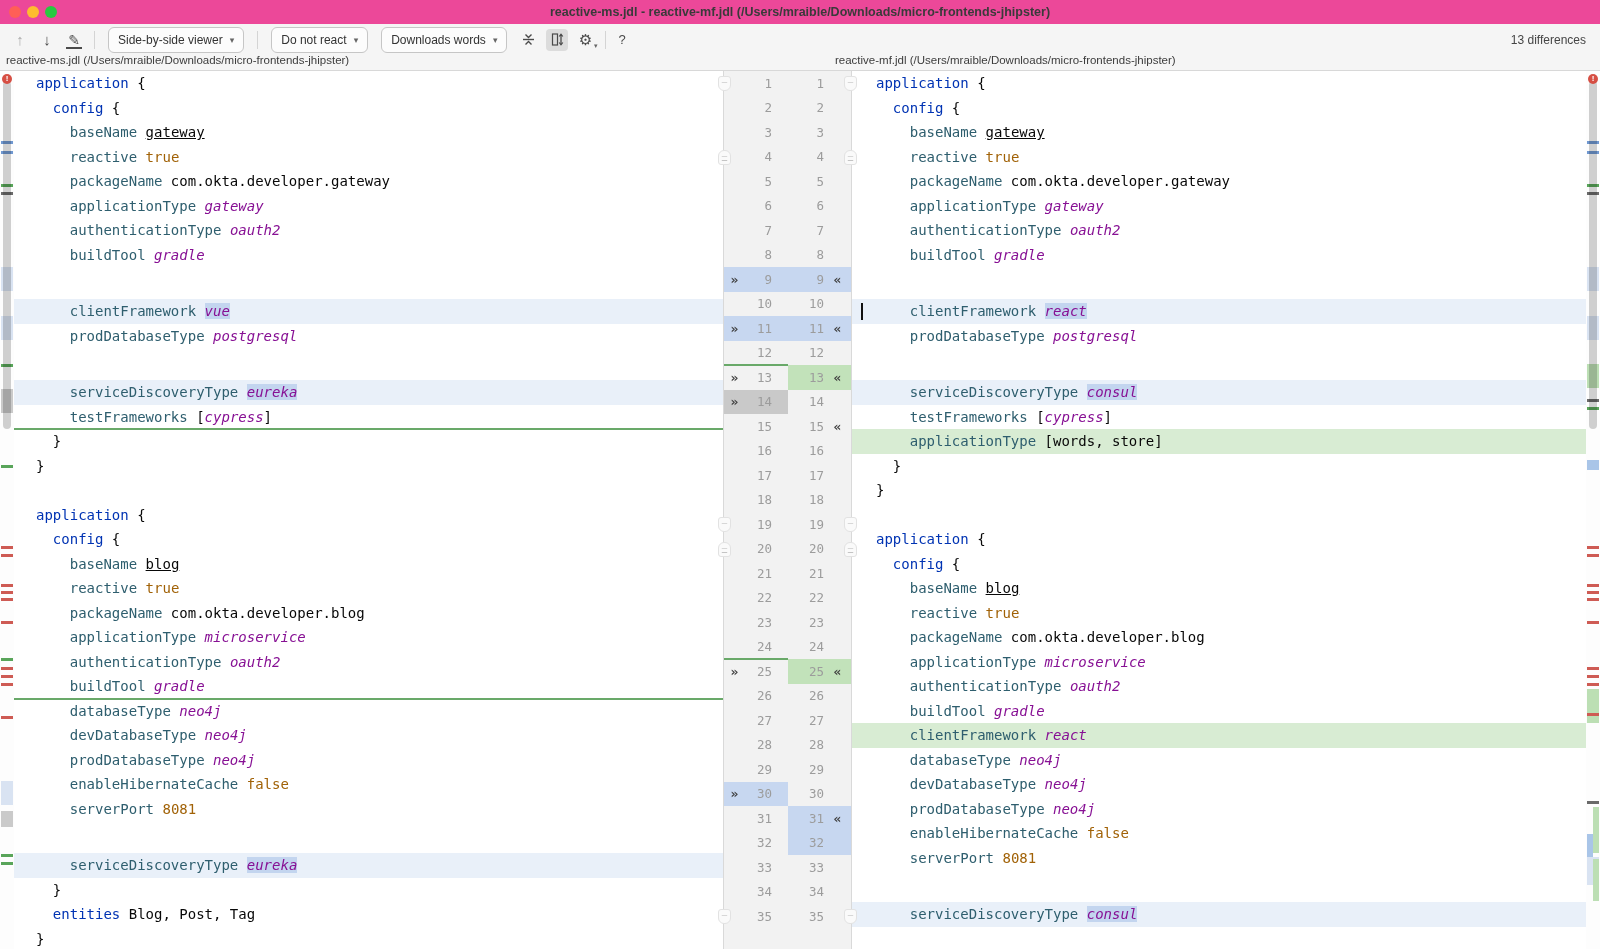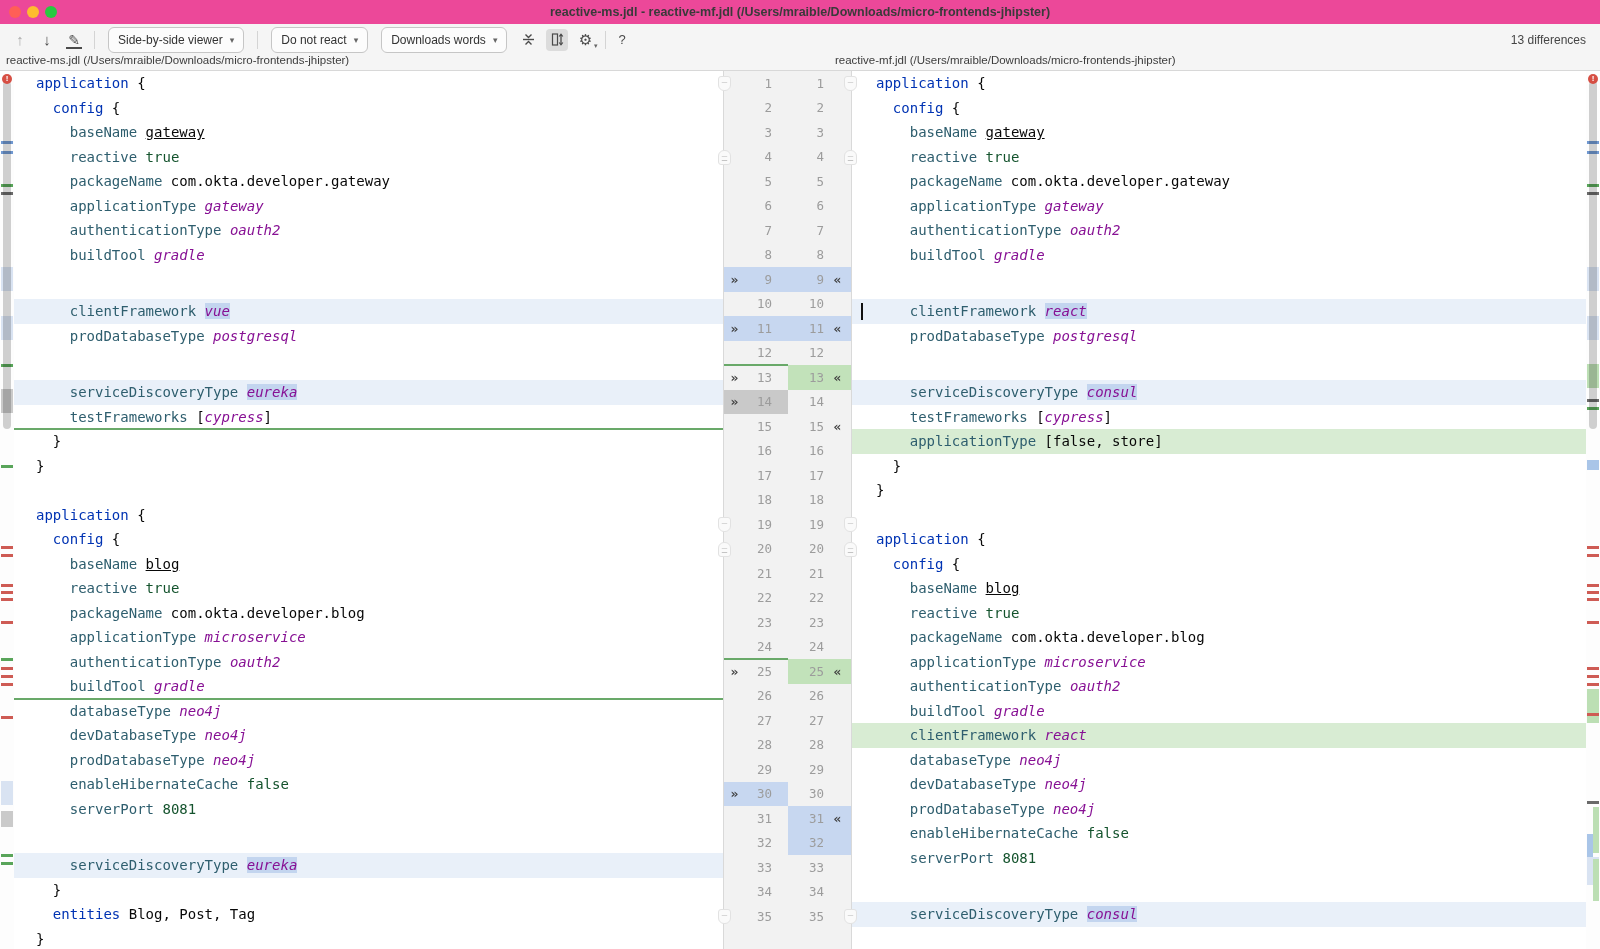--- a/index.html
+++ b/index.html
@@ -33,21 +33,21 @@
   .fh-left{left:6px;} .fh-right{left:795px;margin-left:40px;}
   
   .diff{position:relative;display:grid;grid-template-columns:14px 709px 129px 734px 14px;height:879px;}
   .editor{position:relative;background:#fff;overflow:hidden;
           font-family:"DejaVu Sans Mono","Liberation Mono",monospace;font-size:14px;color:#080808;}
   .row{height:24.5px;line-height:24.5px;white-space:pre;position:relative;}
   .editor.left .row{padding-left:22px;}
   .editor.right .row{padding-left:24px;}
   .bg-c{background:#E9F0F9;margin-top:32px;} .bg-a{background:#D8ECD3;} .bg-d{background:#D5D5D5;}
   .sep-above::before{content:"";position:absolute;left:0;right:0;top:-1px;height:2px;background:#69A969;z-index:2;}
-  .k{color:#0033B3;} .p{color:#2E5E6E;} .b{color:#14532d;}
+  .k{color:#0033B3;} .p{color:#2E5E6E;} .b{color:#a16207;}
   .e{color:#871094;font-style:italic;} .u{text-decoration:underline;}
   .hl{background:#C3D5EF;}
   .caret{position:absolute;left:9px;top:4px;width:1.5px;height:17px;background:#111;}
   
   .gutter{background:#F2F2F2;border-left:1px solid #D9D9D9;border-right:1px solid #D9D9D9;position:relative;
           font-family:"DejaVu Sans Mono","Liberation Mono",monospace;}
   .grow{height:24.5px;display:grid;grid-template-columns:64px 63px;}
   .gl,.gr{display:flex;align-items:center;justify-content:flex-end;position:relative;height:24.5px;}
   .gl{padding-right:16px;gap:6px;}
   .gr{padding-right:6px;gap:6px;}
@@ -559,21 +559,21 @@
       <div class="row"><span class="t">    </span><span class="p">baseName</span><span class="t"> </span><span class="u">gateway</span></div>
       <div class="row"><span class="t">    </span><span class="p">reactive</span><span class="t"> </span><span class="b">true</span></div>
       <div class="row"><span class="t">    </span><span class="p">packageName</span><span class="t"> com.okta.developer.gateway</span></div>
       <div class="row"><span class="t">    </span><span class="p">applicationType</span><span class="t"> </span><span class="e">gateway</span></div>
       <div class="row"><span class="t">    </span><span class="p">authenticationType</span><span class="t"> </span><span class="e">oauth2</span></div>
       <div class="row"><span class="t">    </span><span class="p">buildTool</span><span class="t"> </span><span class="e">gradle</span></div>
       <div class="row bg-c"><span class="t">    </span><span class="p">clientFramework</span><span class="t"> </span><span class="e hl">react</span><span class="caret"></span></div>
       <div class="row"><span class="t">    </span><span class="p">prodDatabaseType</span><span class="t"> </span><span class="e">postgresql</span></div>
       <div class="row bg-c"><span class="t">    </span><span class="p">serviceDiscoveryType</span><span class="t"> </span><span class="e hl">consul</span></div>
       <div class="row"><span class="t">    </span><span class="p">testFrameworks</span><span class="t"> [</span><span class="e">cypress</span><span class="t">]</span></div>
-      <div class="row bg-a"><span class="t">    </span><span class="p">applicationType</span><span class="t"> [false, store]</span></div>
+      <div class="row bg-a"><span class="t">    </span><span class="p">applicationType</span><span class="t"> [words, store]</span></div>
       <div class="row"><span class="t">  }</span></div>
       <div class="row"><span class="t">}</span></div>
       <div class="row"></div>
       <div class="row"><span class="k">application</span><span class="t"> {</span></div>
       <div class="row"><span class="t">  </span><span class="k">config</span><span class="t"> {</span></div>
       <div class="row"><span class="t">    </span><span class="p">baseName</span><span class="t"> </span><span class="u">blog</span></div>
       <div class="row"><span class="t">    </span><span class="p">reactive</span><span class="t"> </span><span class="b">true</span></div>
       <div class="row"><span class="t">    </span><span class="p">packageName</span><span class="t"> com.okta.developer.blog</span></div>
       <div class="row"><span class="t">    </span><span class="p">applicationType</span><span class="t"> </span><span class="e">microservice</span></div>
       <div class="row"><span class="t">    </span><span class="p">authenticationType</span><span class="t"> </span><span class="e">oauth2</span></div>

